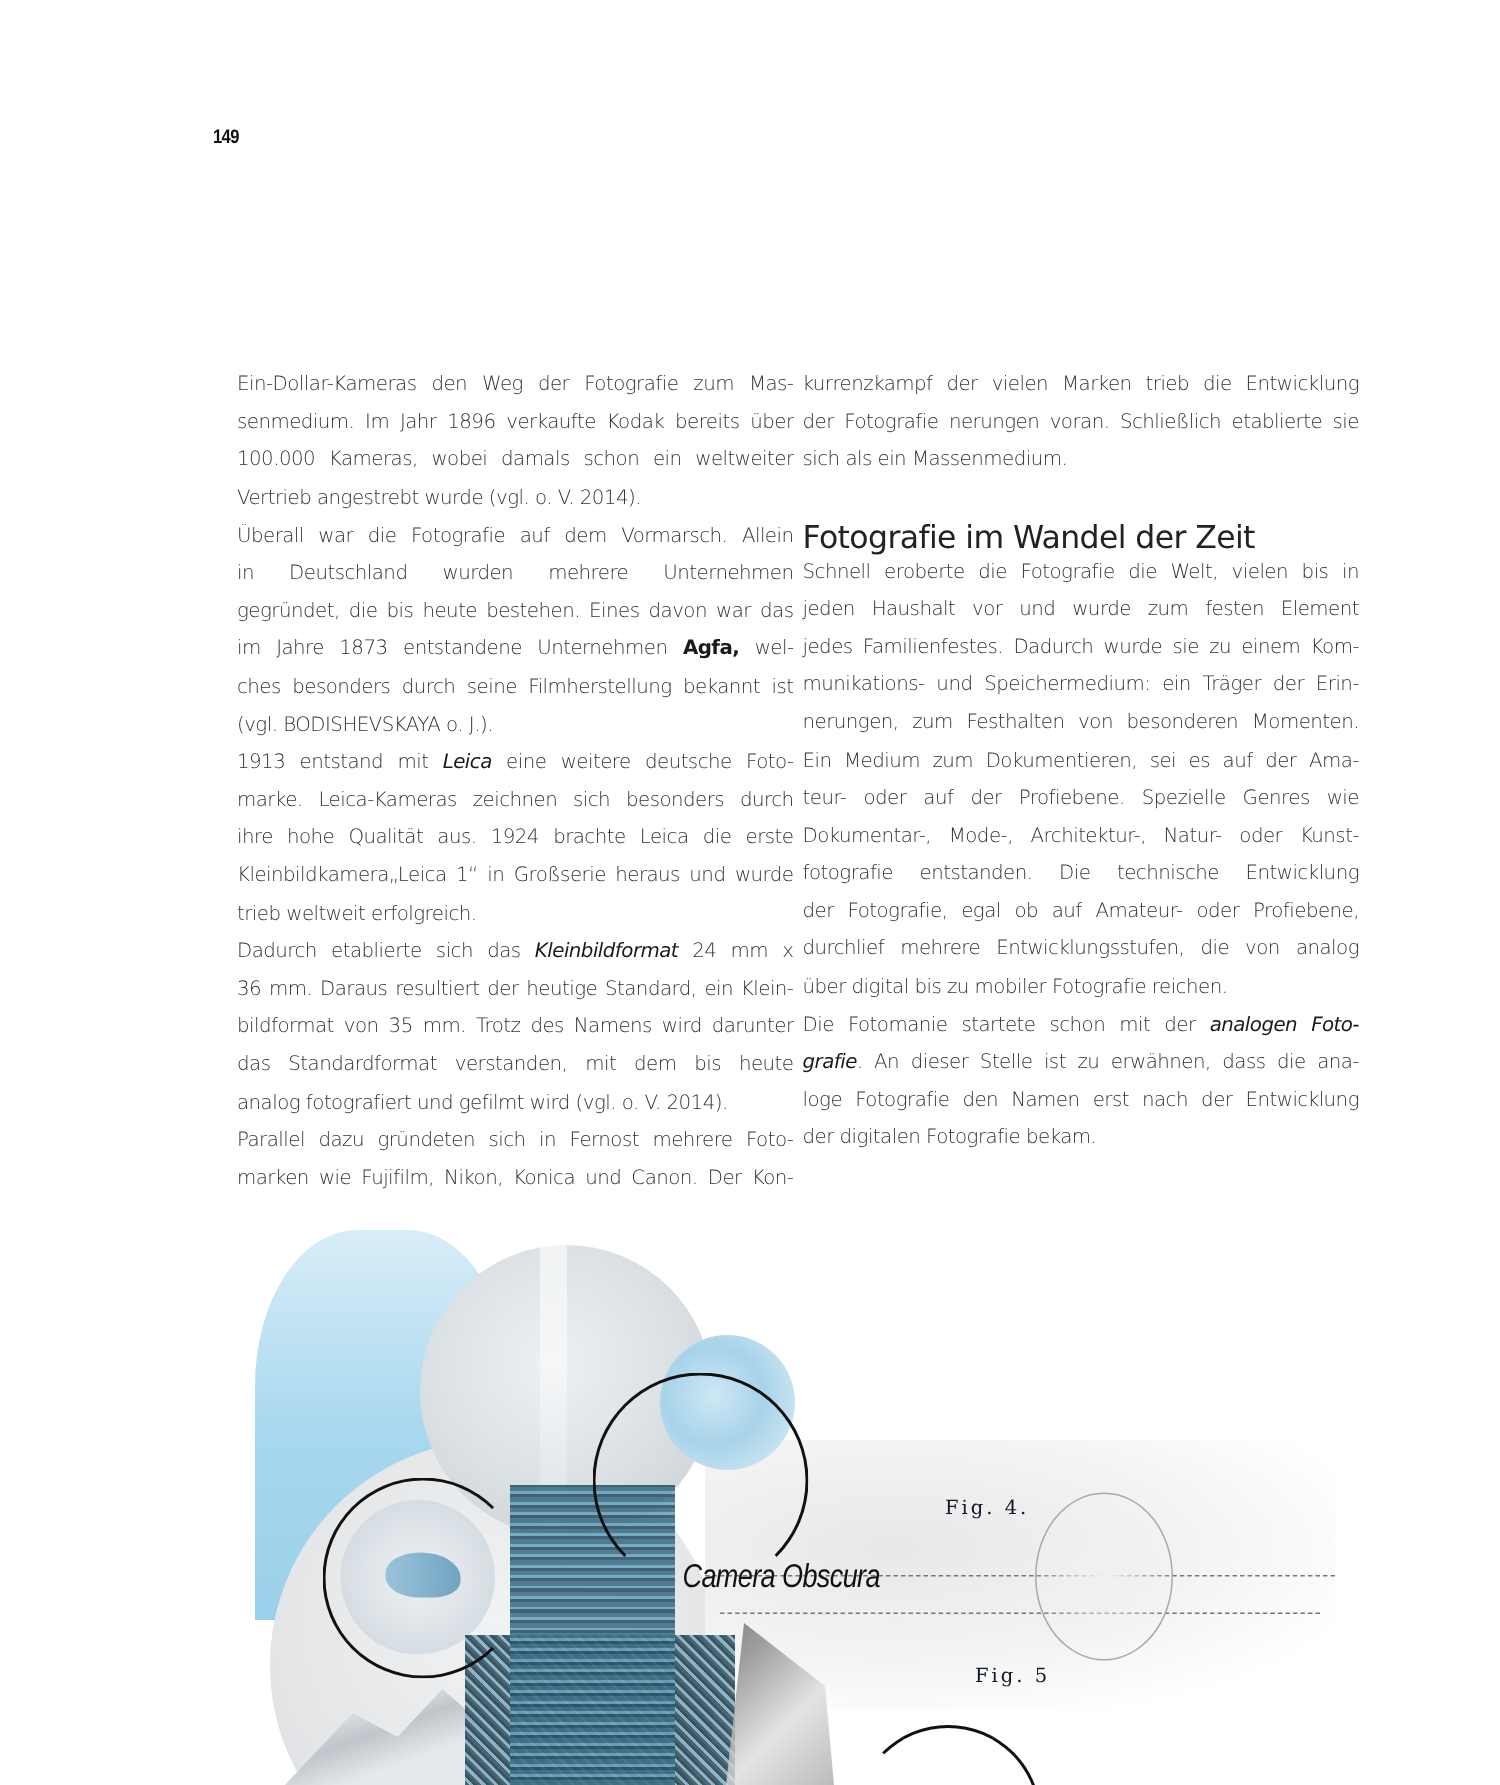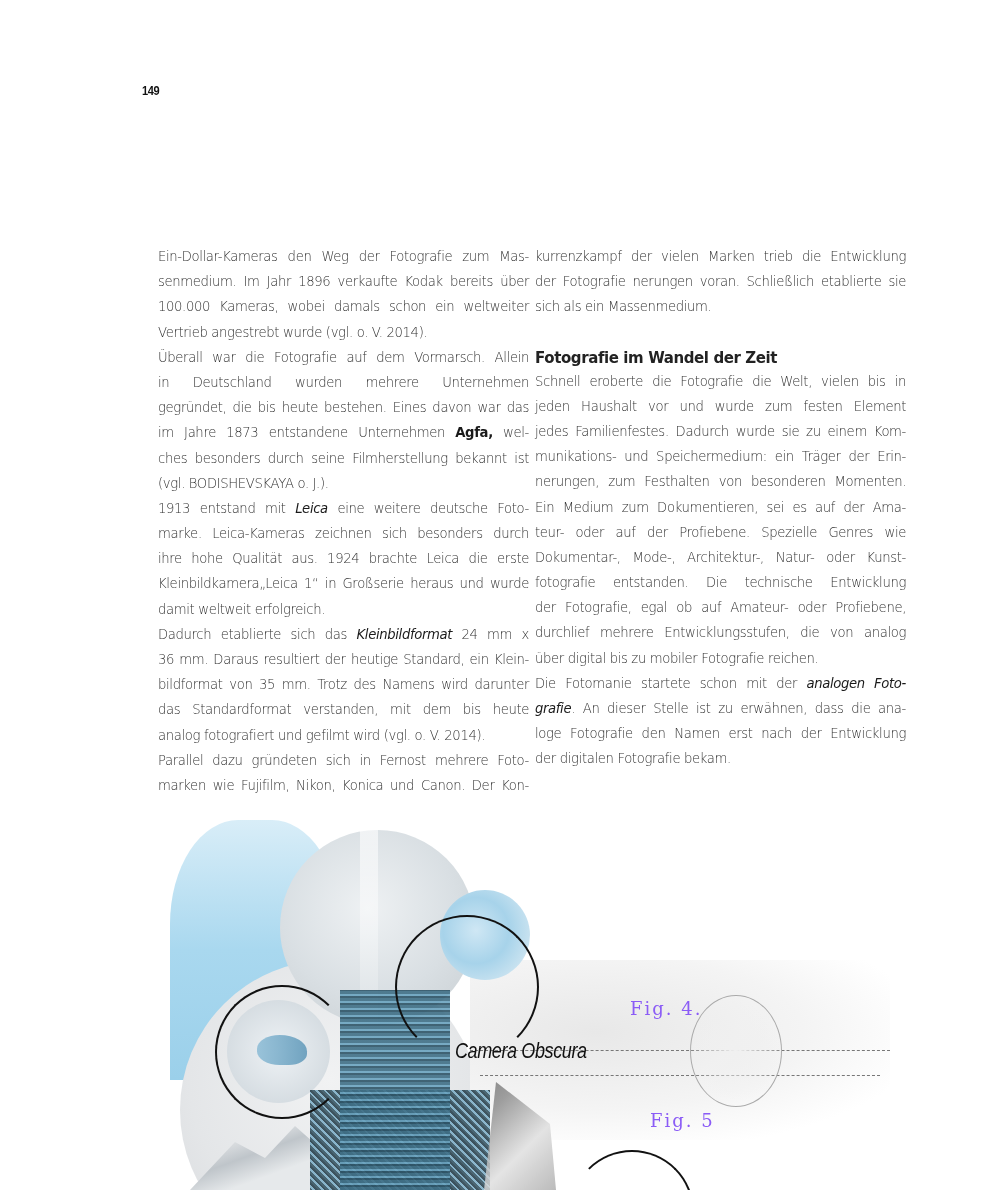--- a/index.html
+++ b/index.html
@@ -29,21 +29,21 @@
       display: block; height: 25.2px; white-space: nowrap;
       text-align: justify; text-align-last: justify;
       overflow: visible;
     }
     .line.last { text-align-last: left; }
     .emph { font-weight: normal; font-style: italic; color: #1a1a1a; }
     .strong { font-weight: bold; color: #1a1a1a; }
     .heading {
       display: block; height: 25px; margin-top: 24px;
       font-family: "DejaVu Sans", sans-serif;
-      font-weight: bold; font-size: 15px; color: #222;
+      font-weight: normal; font-size: 21px; color: #222;
       letter-spacing: -0.4px; line-height: 28px;
     }
     
     .collage {
       position: absolute; left: 170px; top: 820px; width: 720px; height: 370px;
       overflow: hidden;
     }
     .c { position: absolute; border-radius: 50%; }
     .big-circle {
       left: 110px; top: 10px; width: 195px; height: 195px;
@@ -97,21 +97,21 @@
       background: radial-gradient(ellipse at 30% 40%, #e8e8e8 0%, #f4f4f4 50%, #ffffff00 80%);
     }
     .eng-line {
       position: absolute; height: 1px; border-top: 1px dashed #777;
     }
     .eng-eye {
       position: absolute; left: 520px; top: 175px; width: 90px; height: 110px; border-radius: 50%;
       border: 1px solid #aaa; background: radial-gradient(circle, #f0f0f0, #ffffff00 70%);
     }
     .fig-label {
-      position: absolute; font-family: "DejaVu Serif", serif; font-size: 18px; color: #8b5cf6;
+      position: absolute; font-family: "DejaVu Serif", serif; font-size: 13px; color: #0f172a;
       letter-spacing: 2px;
     }
     .caption {
       position: absolute; left: 285px; top: 218px;
       font-family: "Liberation Sans", sans-serif; font-style: italic;
       font-size: 22px; color: #111; letter-spacing: -0.5px;
       transform: scaleX(0.82); transform-origin: left top;
     }
     .mountain {
       position: absolute; left: 20px; top: 290px; width: 150px; height: 80px;
@@ -138,21 +138,21 @@
     <span class="line">Überall war die Fotografie auf dem Vormarsch. Allein</span>
     <span class="line">in Deutschland wurden mehrere Unternehmen</span>
     <span class="line">gegründet, die bis heute bestehen. Eines davon war das</span>
     <span class="line"><span>im Jahre 1873 entstandene Unternehmen </span><span class="strong">Agfa,</span><span> wel-</span></span>
     <span class="line">ches besonders durch seine Filmherstellung bekannt ist</span>
     <span class="line last">(vgl. BODISHEVSKAYA o. J.).</span>
     <span class="line"><span>1913 entstand mit </span><span class="emph">Leica</span><span> eine weitere deutsche Foto-</span></span>
     <span class="line">marke. Leica-Kameras zeichnen sich besonders durch</span>
     <span class="line">ihre hohe Qualität aus. 1924 brachte Leica die erste</span>
     <span class="line">Kleinbildkamera„Leica 1“ in Großserie heraus und wurde</span>
-    <span class="line last">damit weltweit erfolgreich.</span>
+    <span class="line last">trieb weltweit erfolgreich.</span>
     <span class="line"><span>Dadurch etablierte sich das </span><span class="emph">Kleinbildformat</span><span> 24 mm x</span></span>
     <span class="line">36 mm. Daraus resultiert der heutige Standard, ein Klein-</span>
     <span class="line">bildformat von 35 mm. Trotz des Namens wird darunter</span>
     <span class="line">das Standardformat verstanden, mit dem bis heute</span>
     <span class="line last">analog fotografiert und gefilmt wird (vgl. o. V. 2014).</span>
     <span class="line">Parallel dazu gründeten sich in Fernost mehrere Foto-</span>
     <span class="line">marken wie Fujifilm, Nikon, Konica und Canon. Der Kon-</span>
   </div>
 
 <div class="column col-right">

